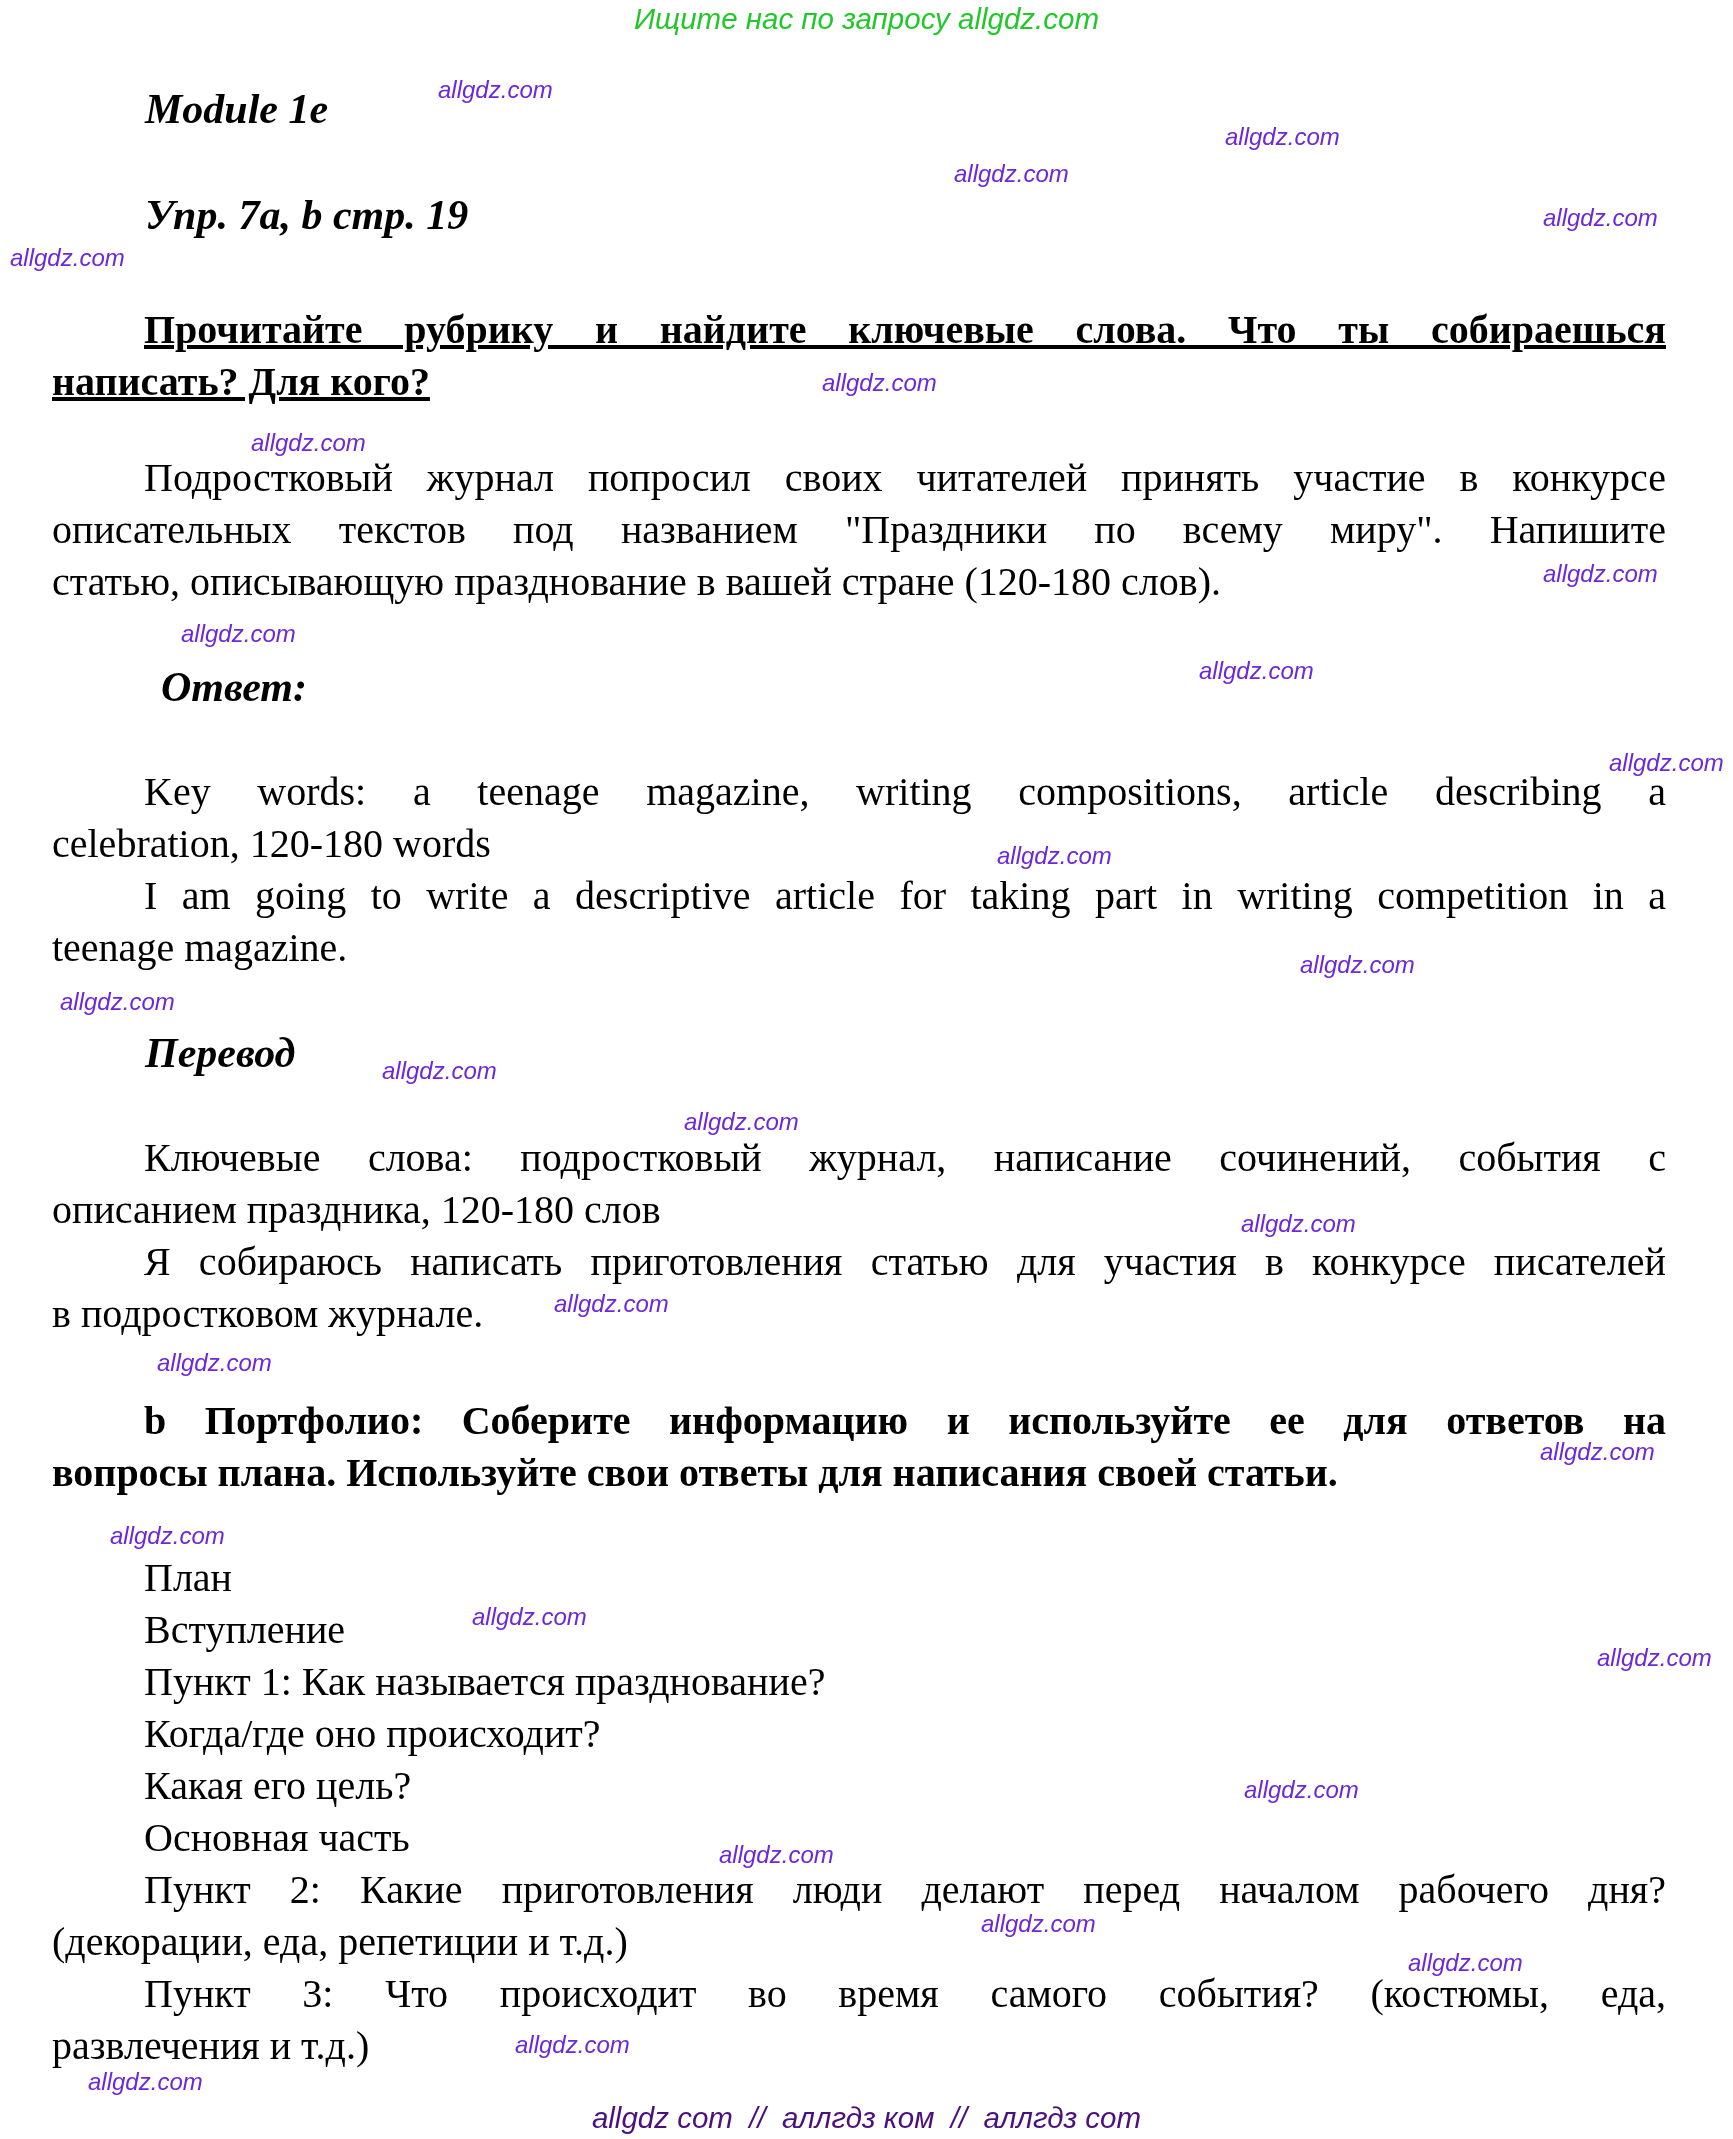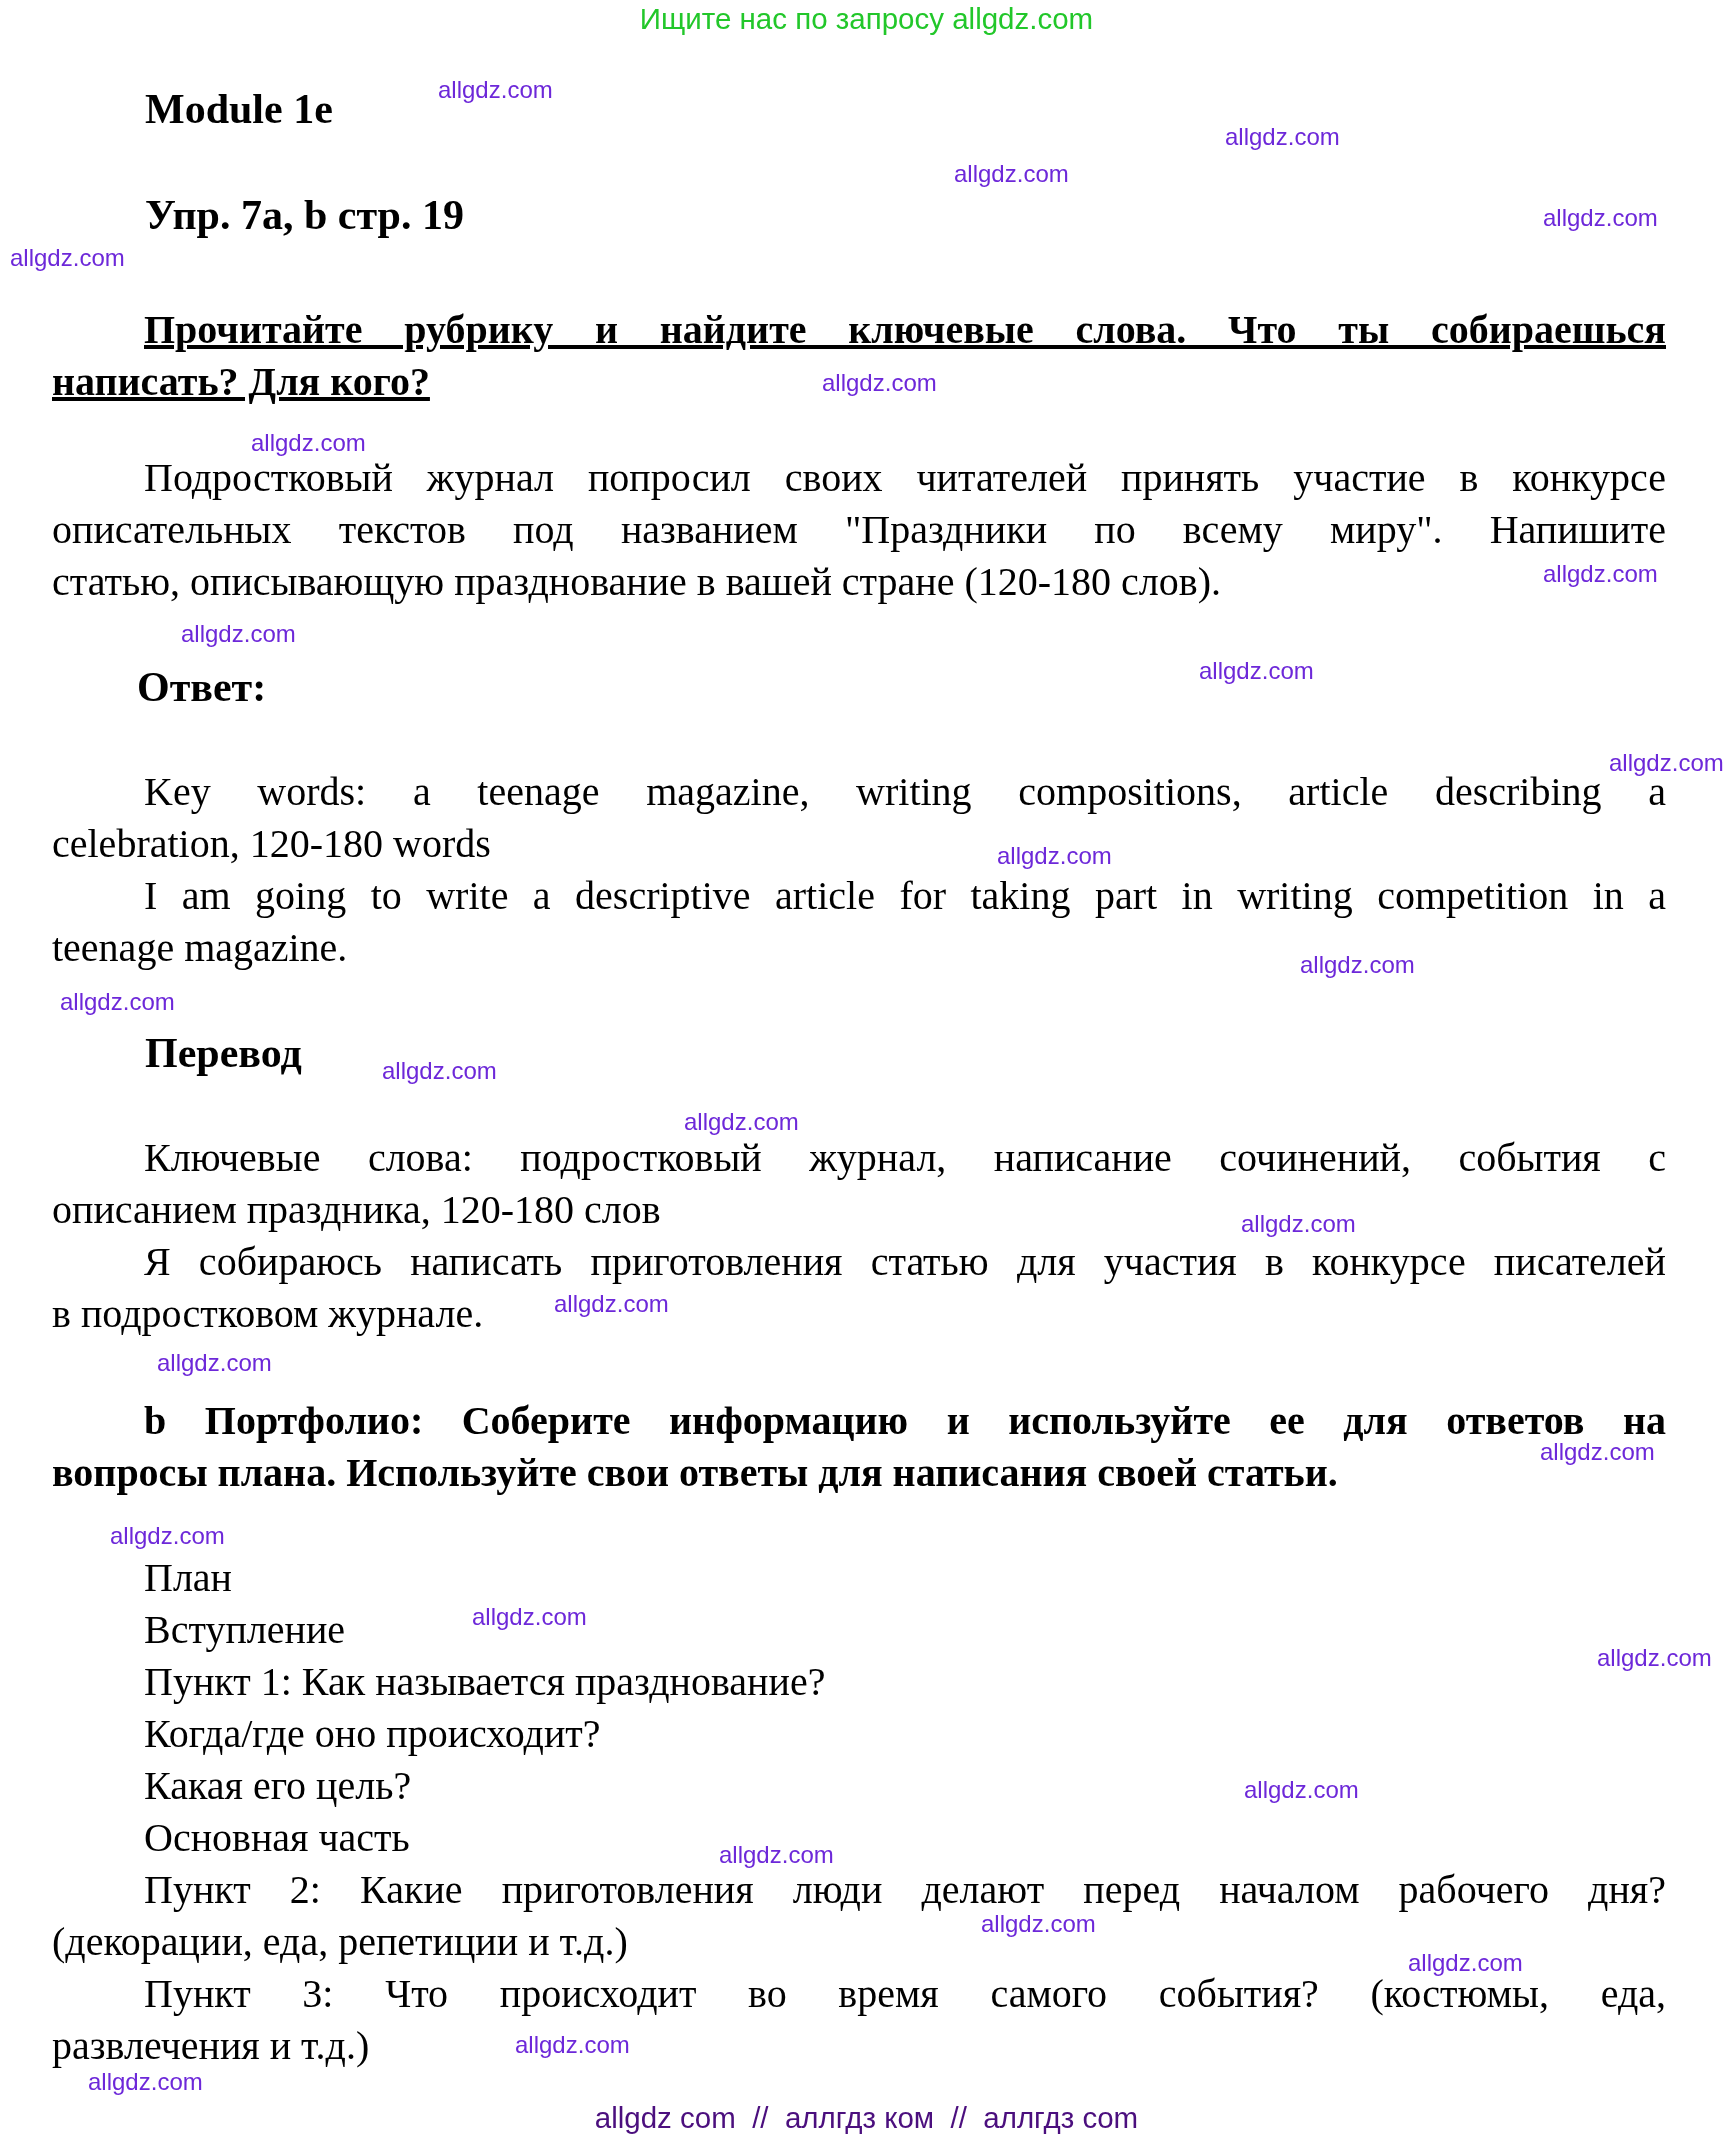--- a/index.html
+++ b/index.html
@@ -1,17 +1,17 @@
 <!DOCTYPE html>
 <html style="font-size:12.4px"><head>
 <meta charset="utf-8">
 <style>
   html, body { margin:0; padding:0; background:#ffffff; }
   body { width:1733px; height:2140px; position:relative; overflow:hidden; }
-  .abs { position:absolute; white-space:nowrap; }
+  .abs { position:absolute; white-space:nowrap;font-style:italic; }
   .top-banner { left:0; width:1733px; top:0; text-align:center; font-family:"Liberation Sans", sans-serif; font-size:29.5px; color:#22c72a; line-height:37px; }
   .wm { font-family:"Liberation Sans", sans-serif; font-size:24px; color:#6d28d9; line-height:28px; }
   .serif { font-family:"Liberation Serif", serif; color:#000; }
   .h { font-weight:bold; font-size:42px; line-height:50px; }
   .para { position:absolute; left:52px; width:1614px; font-family:"Liberation Serif", serif; font-size:40px; line-height:52px; color:#000; text-align:justify; }
   .para.bold { font-weight:bold; }
   .para .ln { display:block; }
   .para .ln.just { text-align:justify; text-align-last:justify; }
   .para .ln.ind { text-indent:92px; }
   .footer { left:0; width:1733px; top:2099px; text-align:center; font-family:"Liberation Sans", sans-serif; font-size:29.5px; color:#4b0f7e; line-height:37px; }
@@ -28,21 +28,21 @@
   <span class="ln just ind">Прочитайте рубрику и найдите ключевые слова. Что ты собираешься</span>
   <span class="ln">написать? Для кого?</span>
 </div>
 
 <div class="para" style="top:452px;">
   <span class="ln just ind">Подростковый журнал попросил своих читателей принять участие в конкурсе</span>
   <span class="ln just">описательных текстов под названием "Праздники по всему миру". Напишите</span>
   <span class="ln">статью, описывающую празднование в вашей стране (120-180 слов).</span>
 </div>
 
-<div class="abs serif h" style="left:137px; top:662px;">Ответ:</div>
+<div class="abs serif h" style="left:161px; top:662px;">Ответ:</div>
 
 <div class="para" style="top:766px;">
   <span class="ln just ind">Key words: a teenage magazine, writing compositions, article describing a</span>
   <span class="ln">celebration, 120-180 words</span>
   <span class="ln just ind">I am going to write a descriptive article for taking part in writing competition in a</span>
   <span class="ln">teenage magazine.</span>
 </div>
 
 <div class="abs serif h" style="left:145px; top:1028px;">Перевод</div>
 

